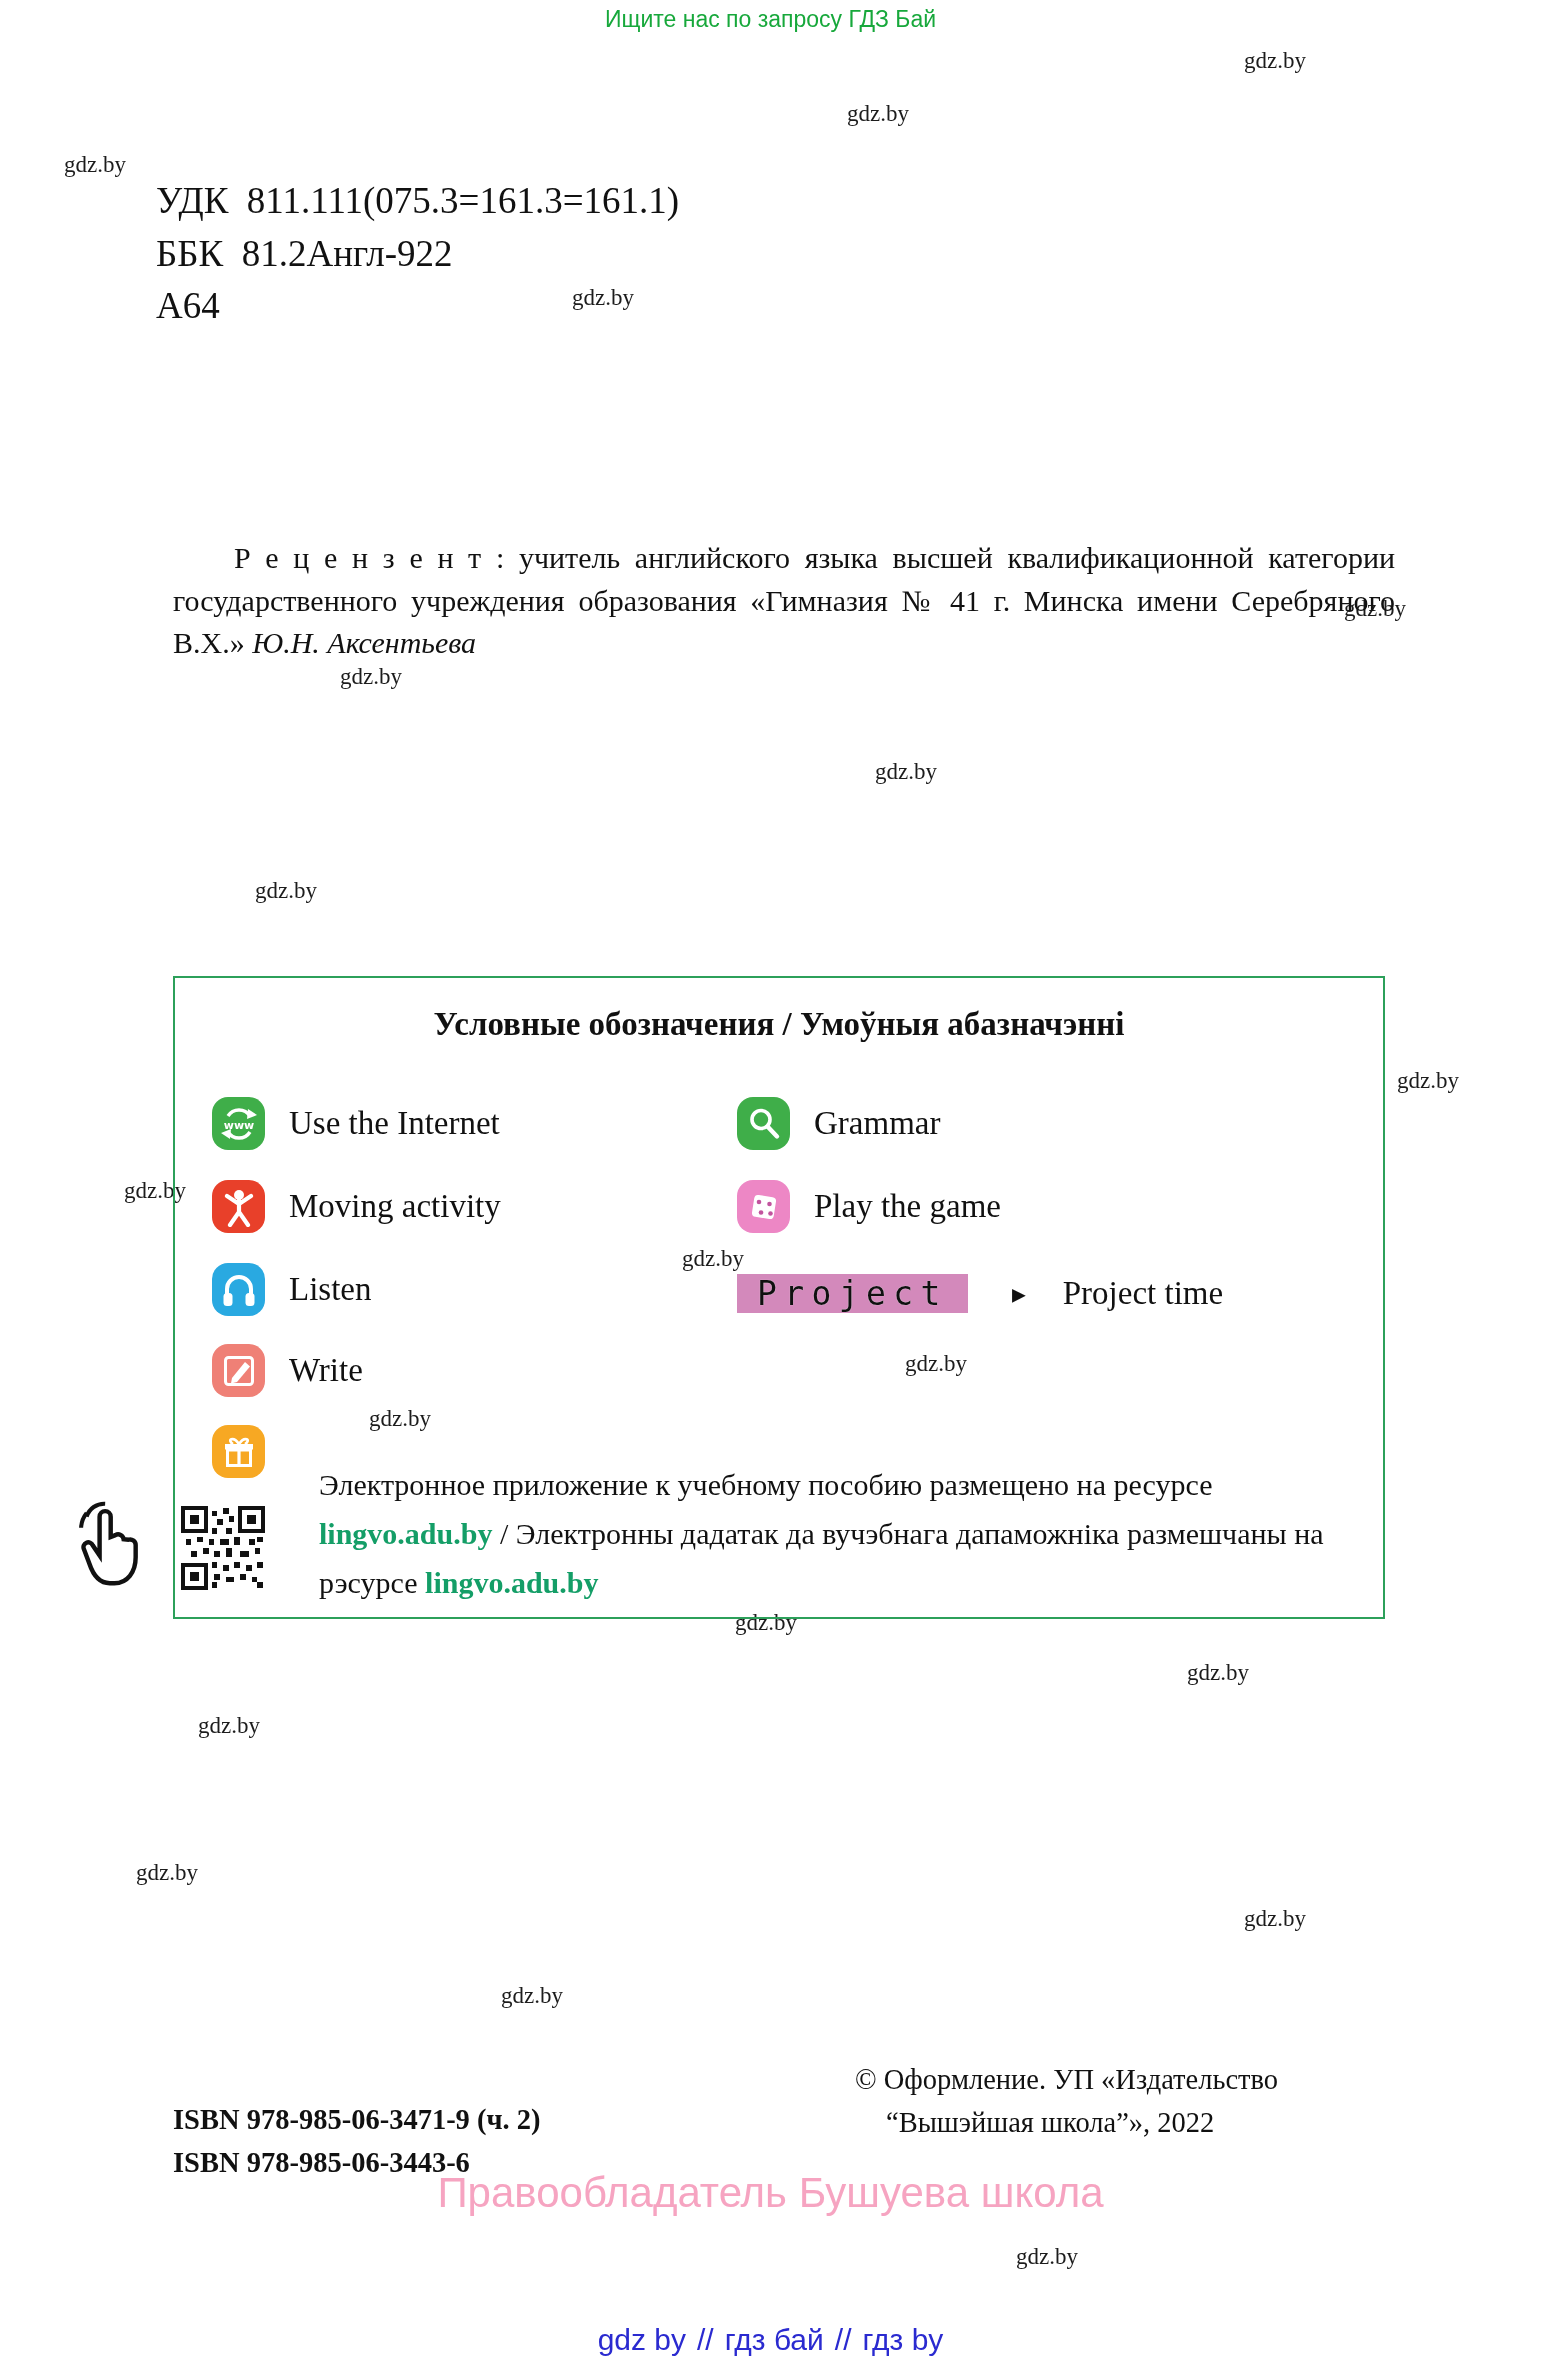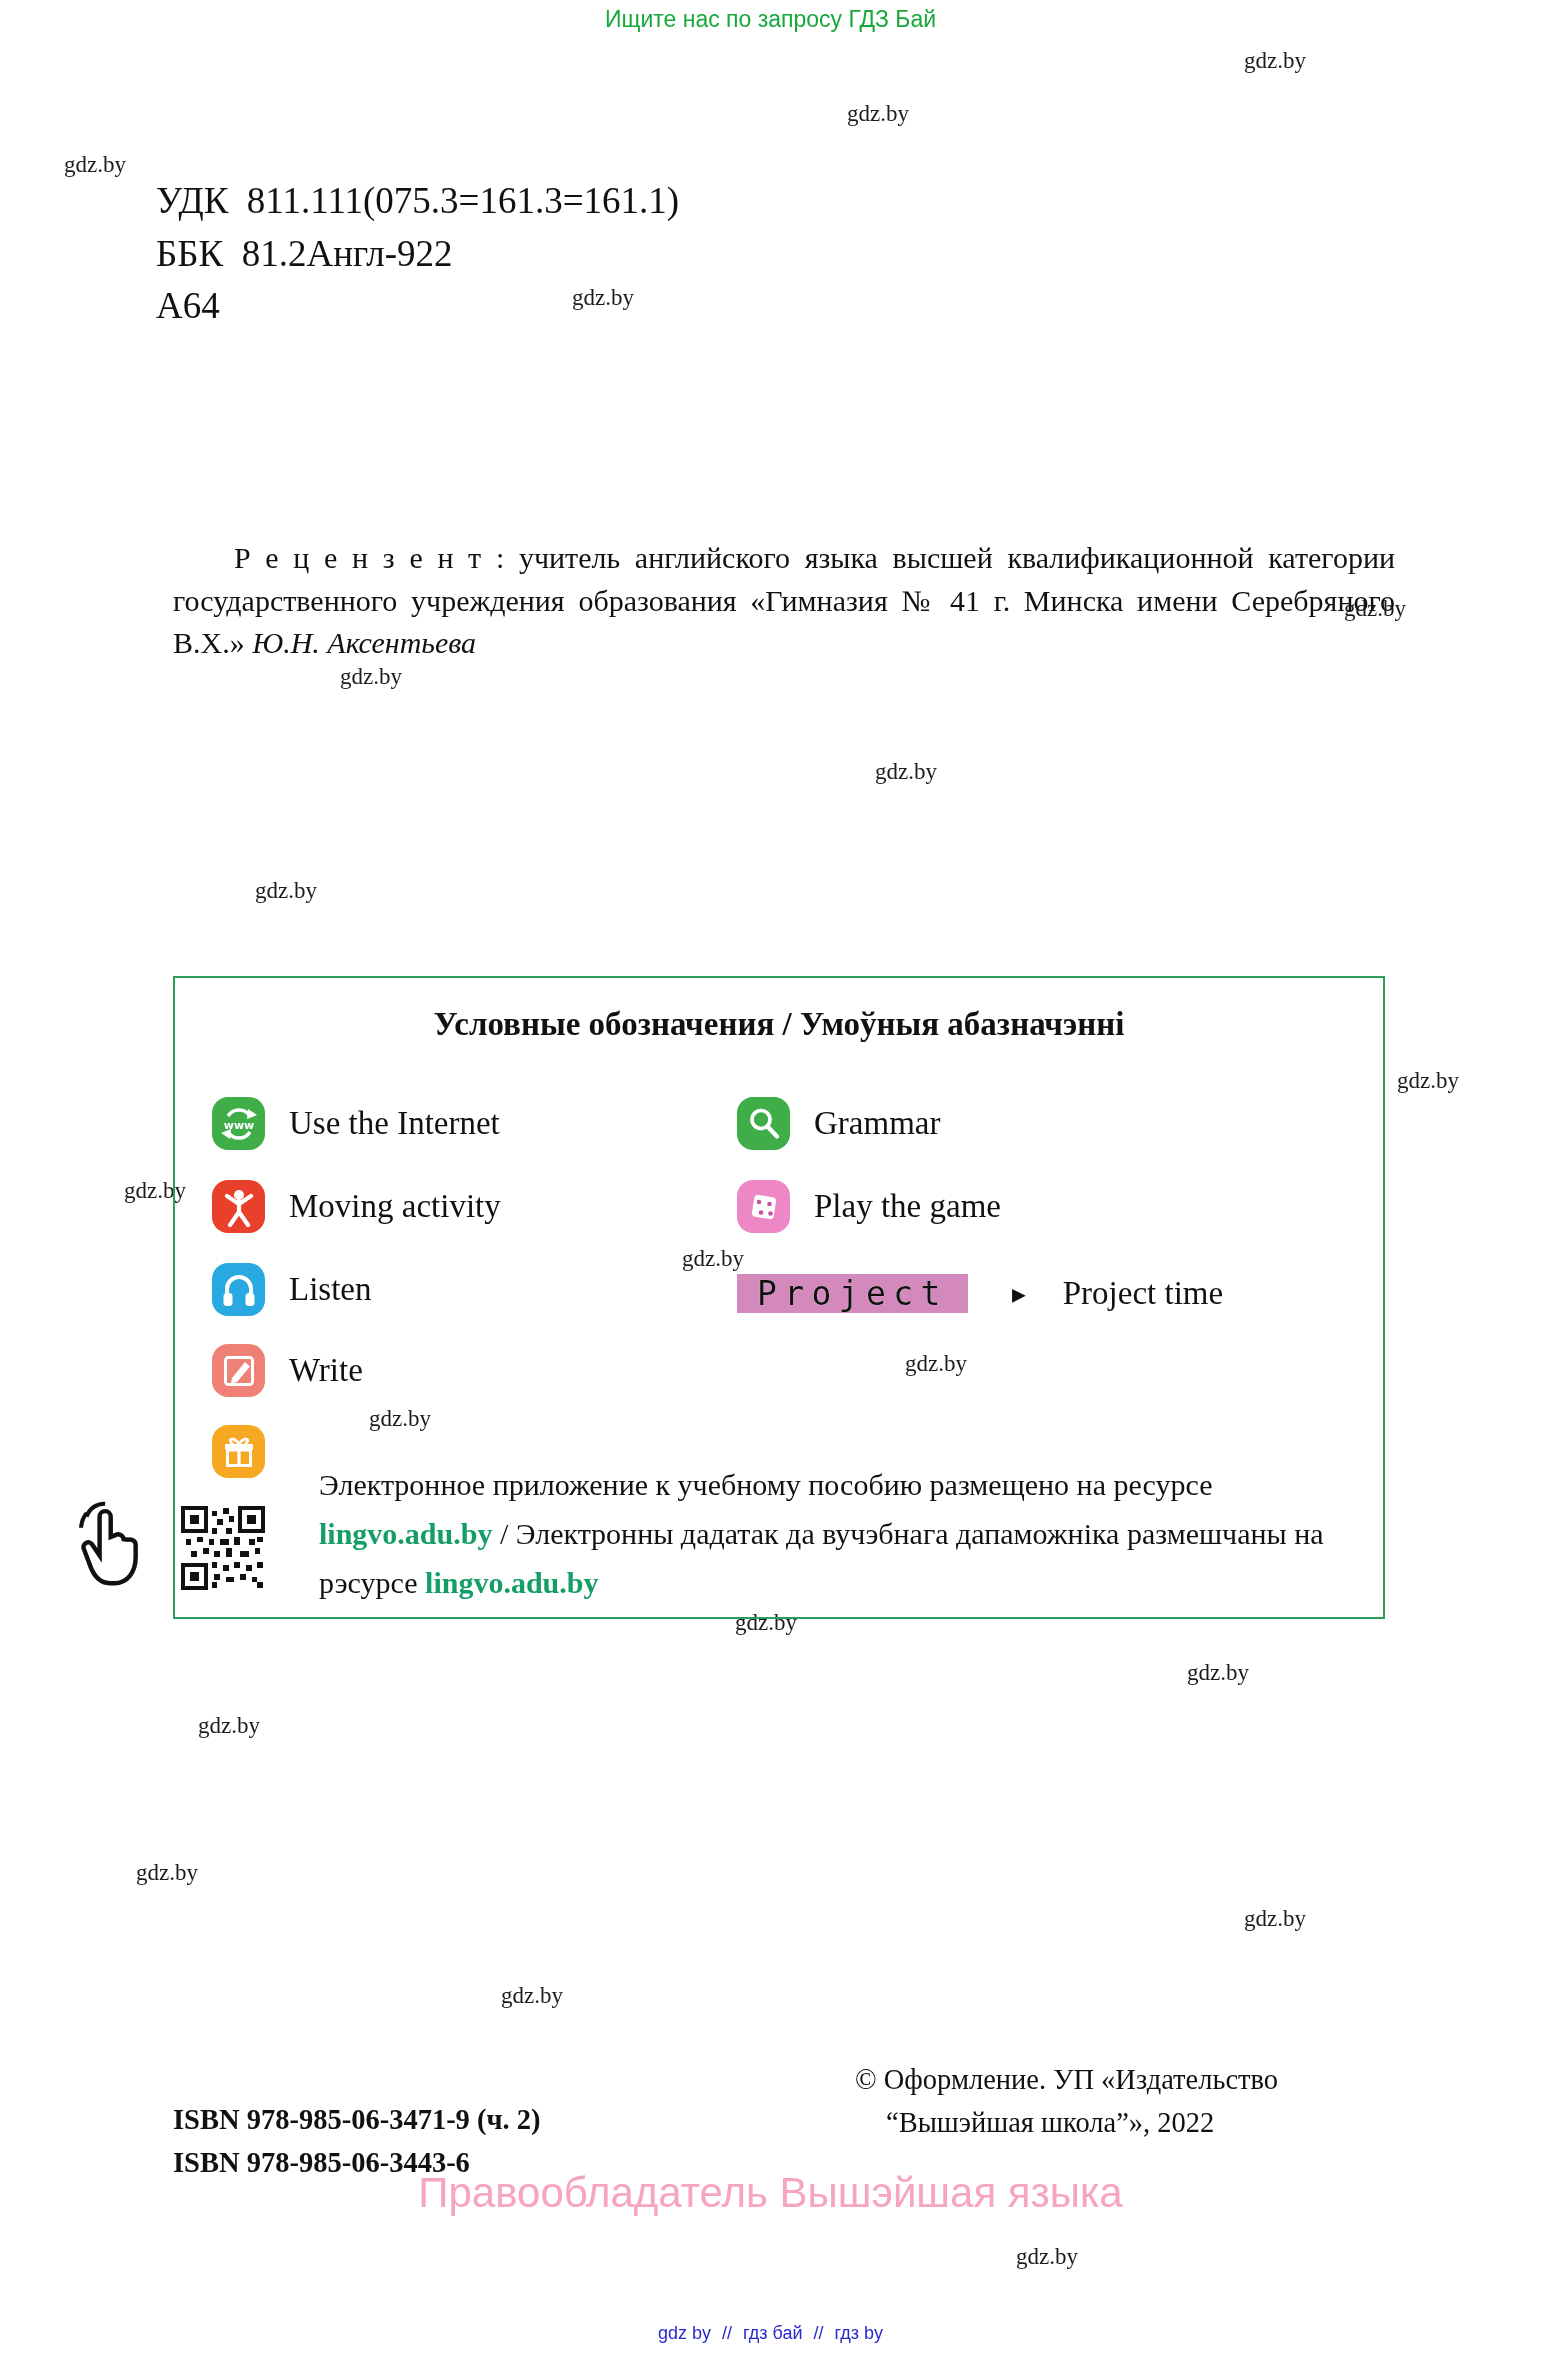--- a/index.html
+++ b/index.html
@@ -26,21 +26,21 @@
                  color:#101010;text-shadow:0 0 0.9px #fff;}
   .arrow-glyph{font-size:27.6px;margin:0 13px 0 20px;color:#111;font-family:"DejaVu Sans",sans-serif;}
   .app-note{position:absolute;left:124px;top:452px;width:1057px;font-size:30px;line-height:1.64;text-align:left;margin-left:20px;}
   .lingvo-link{font-weight:bold;color:#149e67;text-decoration:none;}
   .isbn{left:173px;top:2059px;font-size:28.5px;font-weight:bold;line-height:1.5;margin-top:40px;}
   .copyright{left:855px;top:2059px;font-size:28.5px;line-height:1.5;}
   .copyright .l2{padding-left:31px;}
   .rights{left:0;top:2169px;width:100%;text-align:center;font-family:"Liberation Sans",sans-serif;
           font-size:42px;color:#f6a4c1;}
   .links{left:0;top:2323px;width:100%;text-align:center;font-family:"Liberation Sans",sans-serif;
-         font-size:18px;color:#2a2ad0;}
+         font-size:30px;color:#2a2ad0;}
   .links span{margin:0 5.5px;}
   .qr{left:180px;top:1505px;width:86px;height:86px;}
   .hand{left:70px;top:1500px;width:74px;height:88px;}
 </style>
 </head>
 <body>
 
 <div class="page">
 
   <div class="abs banner">Ищите нас по запросу ГДЗ Бай</div>
@@ -216,18 +216,18 @@
   <div class="abs isbn">
     <div>ISBN 978-985-06-3471-9 (ч. 2)</div>
     <div>ISBN 978-985-06-3443-6</div>
   </div>
 
   <div class="abs copyright">
     <div>© Оформление. УП «Издательство</div>
     <div class="l2">“Вышэйшая школа”», 2022</div>
   </div>
 
-  <div class="abs rights">Правообладатель Вышэйшая языка</div>
+  <div class="abs rights">Правообладатель Бушуева школа</div>
 
   <div class="abs links"><span>gdz by</span><span>//</span><span>гдз бай</span><span>//</span><span>гдз by</span></div>
 
 </div>
 
 
 </body></html>

